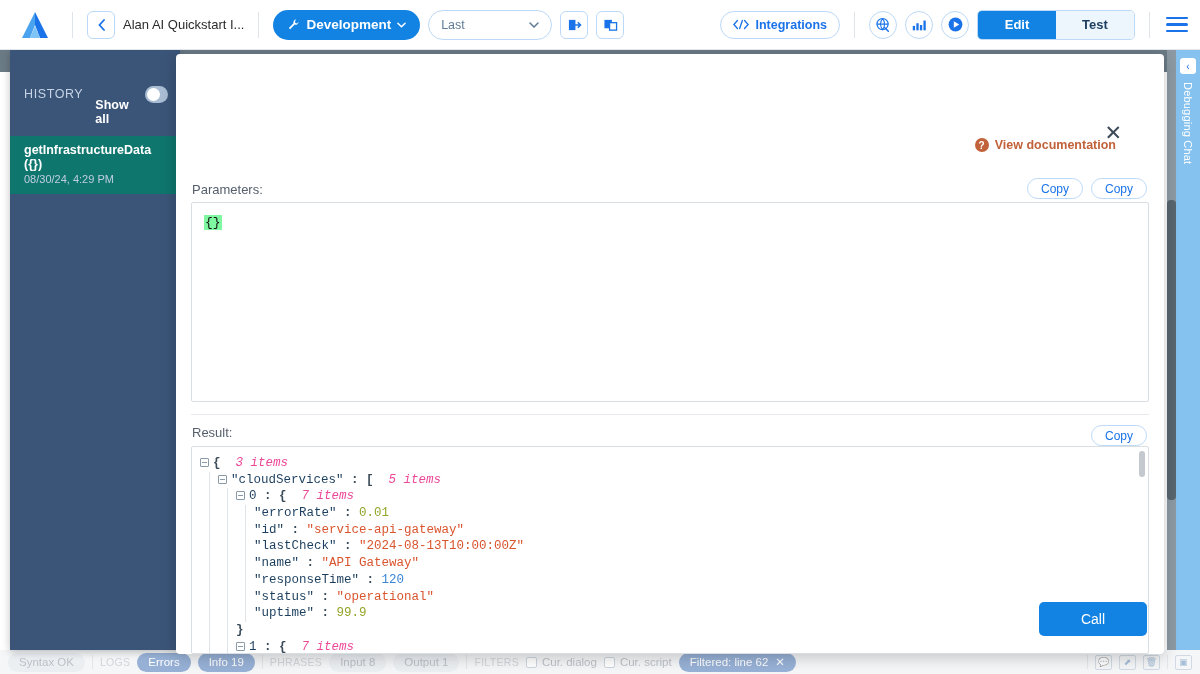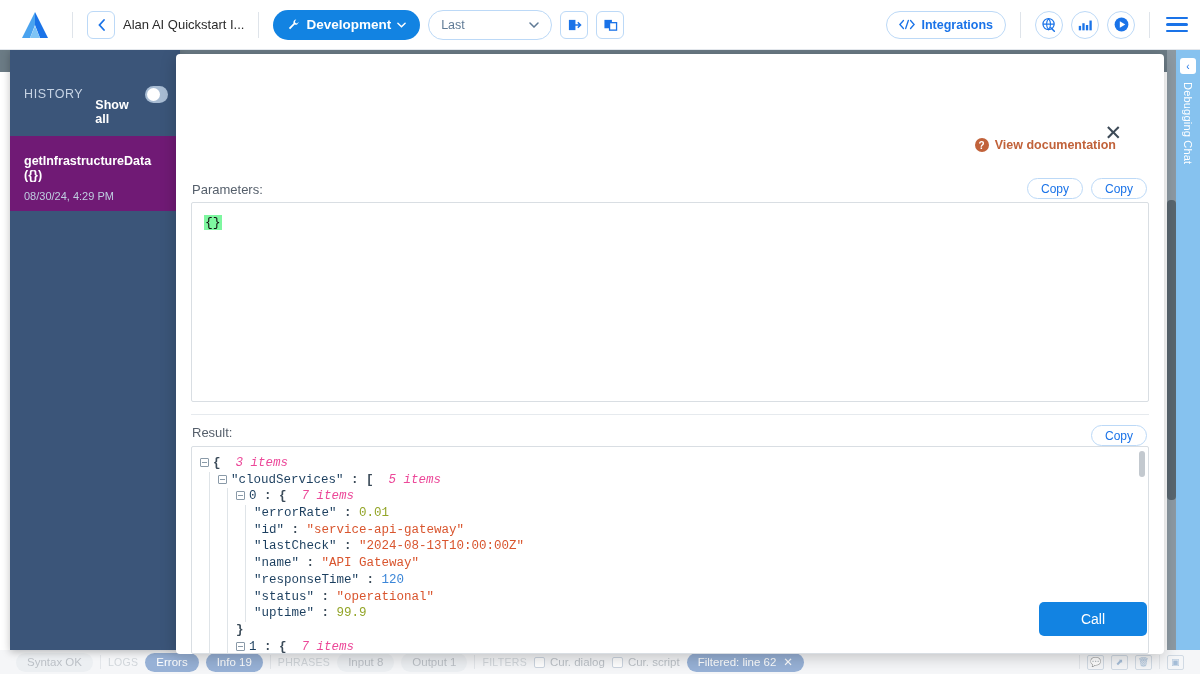--- a/index.html
+++ b/index.html
@@ -76,23 +76,23 @@
   .hist-head {
     display: flex; align-items: center; gap: 12px; padding: 12px 12px 10px 14px;
   }
   .hist-title { font-size: 12.5px; color: #c6d3e4; letter-spacing: .6px; }
   .hist-showall { font-size: 12.5px; color: #ffffff; font-weight: bold; margin-top: 36px; }
   .toggle {
     width: 32px; height: 17px; border-radius: 9px; background: #a9bdd4;
     position: relative; cursor: pointer;
   }
   .toggle i { position: absolute; top: 2px; left: 2px; width: 13px; height: 13px; border-radius: 50%; background: #fff; }
-  .hist-item { background: #701a75; padding: 18px 12px 9px 14px; cursor: pointer; }
+  .hist-item { background: #0f766e; padding: 7px 12px 9px 14px; cursor: pointer; }
   .hist-item-title { font-size: 12.5px; color: #ffffff; font-weight: bold; }
-  .hist-item-date { font-size: 11px; color: #bfcee0; margin-top: 8px; }
+  .hist-item-date { font-size: 11px; color: #bfcee0; margin-top: 2px; }
 
   
   .modal {
     position: absolute; top: 54px; left: 176px; width: 988px; height: 600px;
     background: #fff; border-radius: 4px; z-index: 30;
     box-shadow: 0 3px 16px rgba(0,0,0,.22);
   }
   .close-x {
     position: absolute; top: 68px; right: 42px; font-size: 21px; color: #3d4a57;
     cursor: pointer; line-height: 1; z-index: 35;
@@ -181,21 +181,21 @@
     font-size: 10px; display: flex; align-items: center; justify-content: center;
   }
   .dbg-txt {
     writing-mode: vertical-rl; font-size: 11px; color: #ffffff; margin-top: 8px; letter-spacing: .2px;
   }
 
   
   .status {
     position: absolute; bottom: 0; left: 0; width: 1200px; height: 24px;
     background: #e9edf1; display: flex; align-items: center; gap: 7px;
-    padding: 0 16px; z-index: 10; overflow: hidden;
+    padding: 0 8px; z-index: 10; overflow: hidden;
   }
   .pill {
     height: 19px; border-radius: 10px; background: #d6dce3; color: #6b7683;
     font-size: 11.5px; padding: 0 11px; display: flex; align-items: center; cursor: pointer;
   }
   .pill.blue { background: #1a54a6; color: #fff; }
   .grp { font-size: 10.5px; color: #9aa4af; letter-spacing: .3px; }
   .chk { width: 11px; height: 11px; border: 1px solid #8fa4bc; border-radius: 2px; background: #fff; }
   .chk-lbl { font-size: 11.5px; color: #6b7683; display: flex; align-items: center; gap: 5px; cursor: pointer; }
   .st-sep { width: 1px; height: 14px; background: #c3cad2; }
@@ -270,20 +270,24 @@
         <rect x="10" y="7" width="2.6" height="6" fill="#1a73e8"></rect>
         <rect x="14" y="2" width="2.6" height="11" fill="#1a73e8"></rect>
       </svg>
     </div>
     <div class="rnd-btn">
       <svg width="17" height="17" viewBox="0 0 18 18">
         <circle cx="9" cy="9" r="7.3" fill="#1a73e8"></circle>
         <polygon points="7.2,5.6 13,9 7.2,12.4" fill="#fff"></polygon>
       </svg>
     </div>
+    <div class="seg">
+      <div class="on">Edit</div>
+      <div class="off">Test</div>
+    </div>
     <div class="hdr-sep"></div>
     <div class="burger">
       <span></span>
         <span></span>
         <span></span>
     </div>
   </div>
 
   <div class="editor-bg">
     <div class="code-sliver">24 :      *         "responseUse" : "Dependency of sensor overall"</div>

